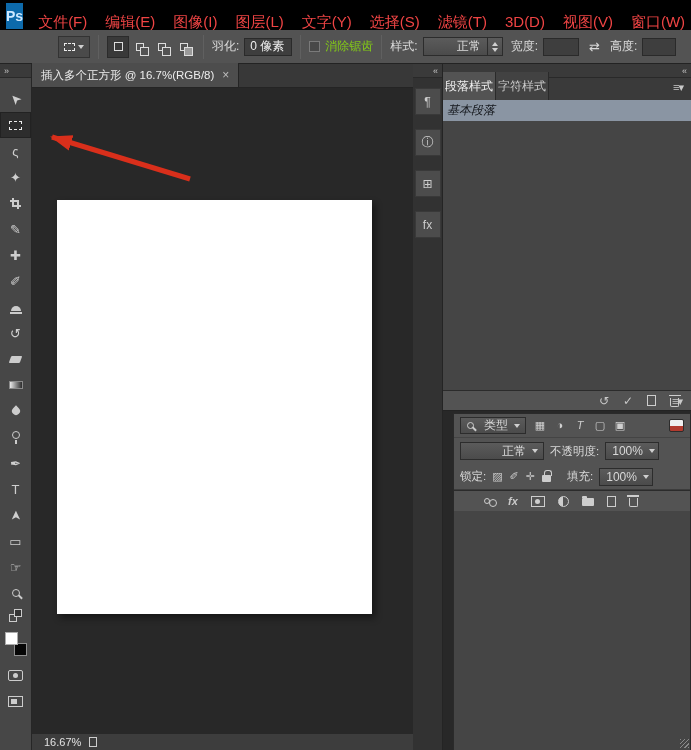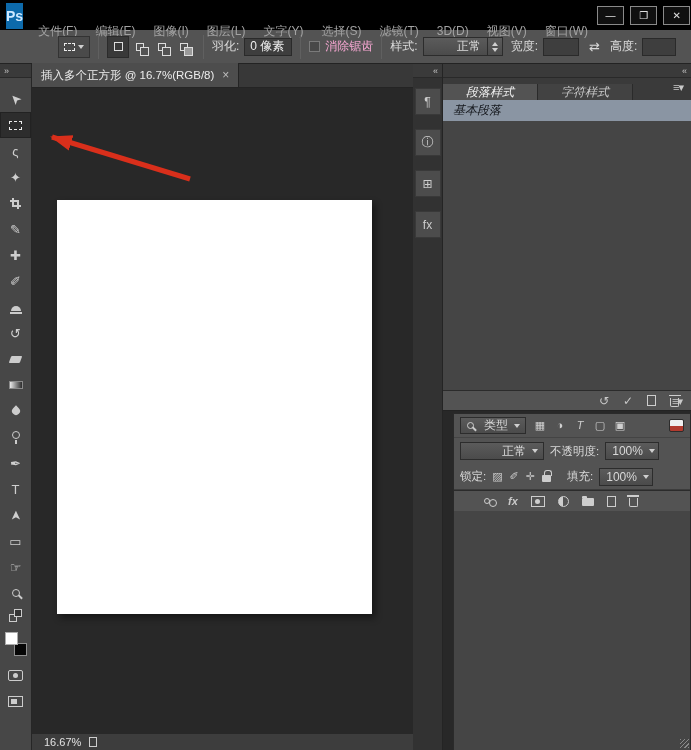--- a/index.html
+++ b/index.html
@@ -4,42 +4,42 @@
 <style>
   *{box-sizing:border-box;margin:0;padding:0;font-family:"Liberation Sans","DejaVu Sans",sans-serif;-webkit-user-select:none}
   html,body{width:691px;height:750px;overflow:hidden;background:#282828}
   .app{position:relative;width:691px;height:750px;background:#282828;color:#dcdcdc}
 
   
   .titlebar{height:30px;background:#000;display:flex;align-items:center}
   .pslogo{width:26px;height:26px;margin:2px 6px 0 6px;background:#0d6aab;color:#cfe9ff;
     font-weight:bold;font-size:14px;display:flex;align-items:center;justify-content:center}
   .menus{display:flex;height:30px}
-  .menu-item{padding:16px 9px;font-size:12px;color:#a3a3a3;line-height:30px;white-space:nowrap;cursor:default}
+  .menu-item{padding:7px 9px;font-size:15px;color:#ef4444;line-height:30px;white-space:nowrap;cursor:default}
   .wincontrols{margin-left:auto;display:flex;gap:6px;margin-right:8px}
   .winbtn{width:27px;height:19px;border:1px solid #8a8a8a;background:#101010;color:#e0e0e0;
     font-size:10px;display:flex;align-items:center;justify-content:center}
 
   
   .optionsbar{height:34px;background:#535353;border-bottom:1px solid #232323;display:flex;
     align-items:center;gap:8px;padding:0 8px 0 58px;font-size:12px;color:#dcdcdc;white-space:nowrap}
   .preset{width:32px;height:22px;border:1px solid #333;background:#4a4a4a;display:flex;
     align-items:center;justify-content:center;gap:3px}
   .sep{width:1px;height:24px;background:#454545;border-right:1px solid #606060}
   .selmodes{display:flex}
   .selbtn{width:22px;height:22px;display:flex;align-items:center;justify-content:center;border:1px solid transparent}
   .selbtn.on{background:#393939;border-color:#2b2b2b}
   .sq-new{width:9px;height:9px;border:1px solid #ddd;display:inline-block}
   .sq-add,.sq-sub,.sq-int{width:8px;height:8px;border:1px solid #ddd;display:inline-block;position:relative}
   .sq-add::after,.sq-sub::after,.sq-int::after{content:"";position:absolute;left:3px;top:3px;width:7px;height:7px;border:1px solid #ddd;background:#535353}
   .sq-int::after{background:#9a9a9a}
   .num-input{background:#3e3e3e;border:1px solid #2a2a2a;color:#efefef;height:18px;padding:0 5px;
     display:flex;align-items:center;font-size:12px}
   .check{width:11px;height:11px;border:1px solid #7a7a7a;background:#484848;display:inline-block}
-  .dim{color:#f9a8d4}
+  .dim{color:#84cc16}
   .lblrow{display:flex;align-items:center;gap:5px}
   .dropdown{height:19px;border:1px solid #2c2c2c;background:linear-gradient(#5b5b5b,#4b4b4b);
     display:flex;align-items:center;padding:0 0 0 6px;gap:6px;font-size:12px}
   .dd-body{flex:1;text-align:right}
   .spin{display:flex;flex-direction:column;gap:2px;border-left:1px solid #2c2c2c;padding:0 4px;height:100%;justify-content:center;align-items:center}
   .tri-up{width:0;height:0;border-left:3px solid transparent;border-right:3px solid transparent;border-bottom:4px solid #cfcfcf}
   .tri-down{width:0;height:0;border-left:3px solid transparent;border-right:3px solid transparent;border-top:4px solid #cfcfcf}
   .dd-caret{margin:0 5px 0 auto;width:0;height:0;border-left:3px solid transparent;border-right:3px solid transparent;border-top:4px solid #cfcfcf}
   .swapdims{font-size:13px;color:#d8d8d8;padding:0 2px}
 
@@ -95,28 +95,28 @@
 
   
   .rightside{flex:1;display:flex;background:#282828}
   .minidock{width:30px;background:#323232;border-right:1px solid #242424;display:flex;flex-direction:column;align-items:center}
   .dockicons{display:flex;flex-direction:column;gap:14px;margin-top:10px}
   .dockicon{width:26px;height:27px;background:#4c4c4c;border:1px solid #393939;color:#cdcdcd;
     display:flex;align-items:center;justify-content:center;font-size:12px}
   .panelcol{flex:1;display:flex;flex-direction:column}
 
   .ptabs{height:22px;background:#3a3a3a;display:flex;align-items:flex-end}
-  .ptab{height:16px;padding:0 23px;display:flex;align-items:center;font-size:12px;color:#c9c9c9;
-    background:#424242;border-right:1px solid #2a2a2a;font-style:italic;white-space:nowrap}
+  .ptab{height:28px;padding:0 2px;display:flex;align-items:center;font-size:12px;color:#c9c9c9;
+    background:#424242;border-right:1px solid #2a2a2a;white-space:nowrap}
   .ptab.on{background:#535353;color:#efefef}
   .pm{margin-left:auto;color:#c9c9c9;padding:0 8px;font-size:11px;letter-spacing:-1px}
 
   .stylespanel{height:347px;display:flex;flex-direction:column;border-bottom:1px solid #232323;background:#454545}
   .pcontent{flex:1;background:#454545;overflow:hidden}
-  .style-row{height:21px;display:flex;align-items:center;padding:0 10px;font-size:12px;color:#d6d6d6;font-style:italic}
+  .style-row{height:21px;display:flex;align-items:center;padding:0 4px;font-size:12px;color:#d6d6d6;font-style:italic}
   .style-row.on{background:#8a95a3;color:#14171c}
   .pfooter{height:20px;background:#535353;border-top:1px solid #2b2b2b;display:flex;align-items:center;
     justify-content:flex-end;gap:14px;padding:0 12px;font-size:12px;color:#c8c8c8}
   .gi{display:flex;align-items:center;justify-content:center;line-height:1;font-size:12px;color:#c8c8c8}
 
   .layerspanel{flex:1;margin:2px 0 0 10px;background:#454545;border:1px solid #2a2a2a;border-bottom:none;
     display:flex;flex-direction:column}
   .ctrlrow{background:#535353;display:flex;align-items:center;gap:6px;padding:0 6px;font-size:11.5px;color:#d8d8d8;white-space:nowrap}
   .filterrow{height:24px;border-bottom:1px solid #444}
   .kinddd{height:17px;width:66px}

